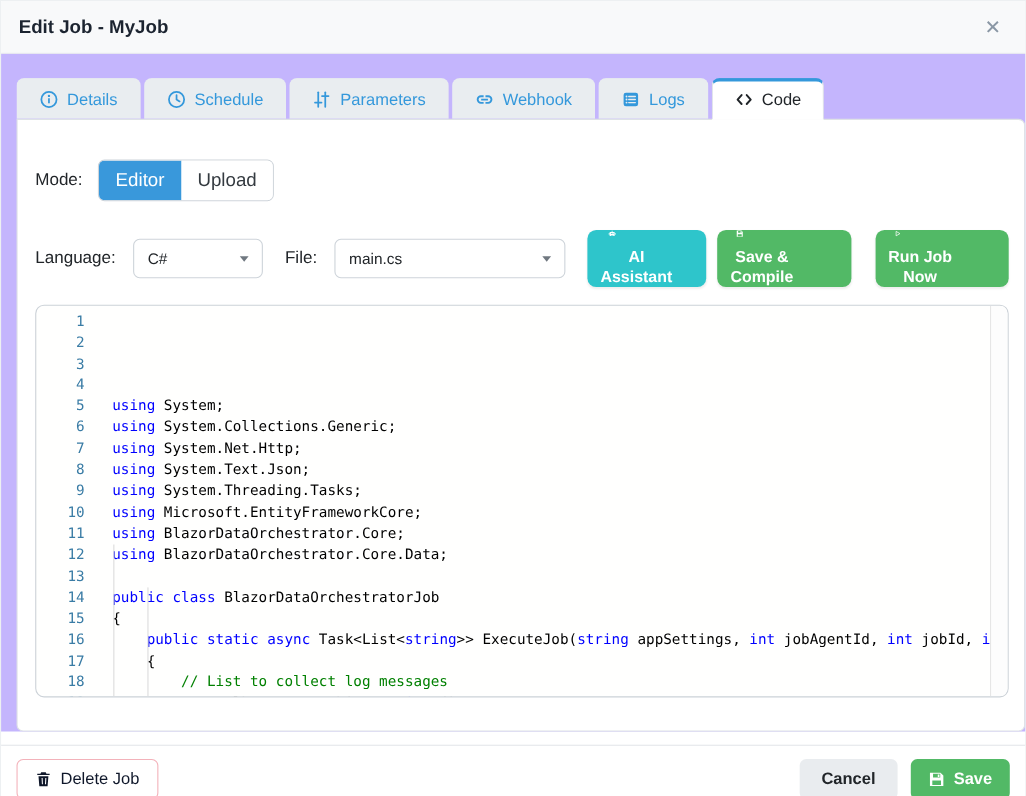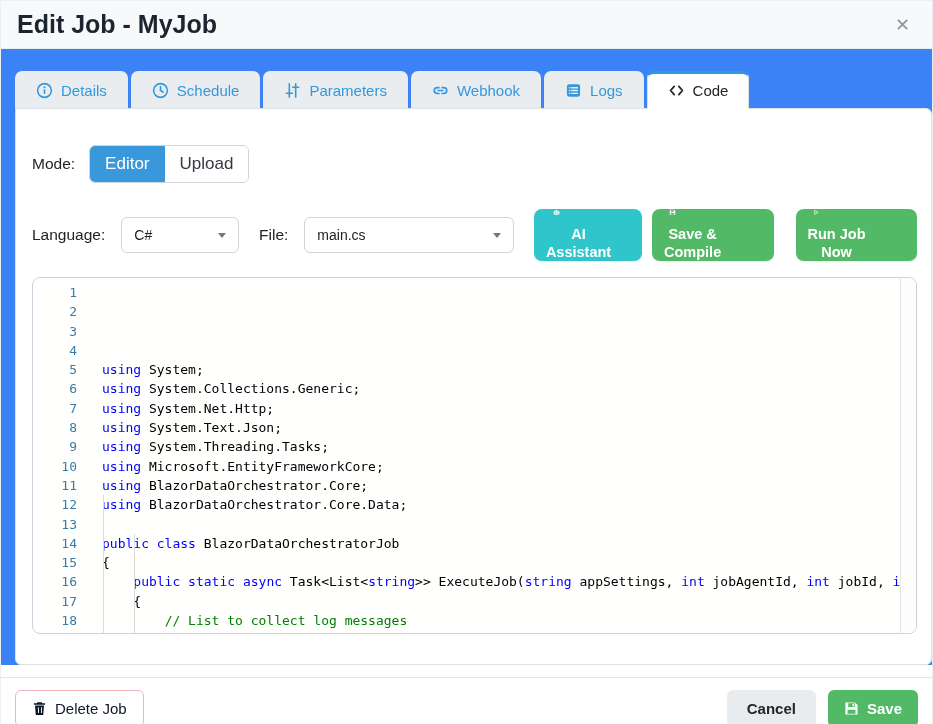--- a/index.html
+++ b/index.html
@@ -17,27 +17,27 @@
     border: 1px solid #edf0f2;
   }
   
   .modal-header {
     height: 48px; flex: 0 0 48px;
     background: #f8f9fa;
     border-bottom: 1px solid #e9ecef;
     display: flex; align-items: center; justify-content: space-between;
     padding: 0 16px;
   }
-  .modal-title { font-size: 25px; font-weight: 700; color: #1c2430; }
+  .modal-title { font-size: 17px; font-weight: 700; color: #1c2430; }
   .close-btn {
     font-size: 18px; color: #8a97a5; cursor: pointer; background: none; border: none;
     line-height: 1; padding: 4px 6px; font-family: "Liberation Sans", sans-serif;
   }
   
-  .modal-body { flex: 1 1 auto; padding: 22px 0 0 14px; background: #3b82f6; }
+  .modal-body { flex: 1 1 auto; padding: 22px 0 0 14px; background: #c4b5fd; }
   .tabbar { display: flex; gap: 3px; position: relative; z-index: 2; }
   .tab {
     display: flex; align-items: center; gap: 8px;
     background: #e9edf0; color: #3498db;
     font-size: 15px;
     padding: 10px 20px 9px 20px;
     border-radius: 7px 7px 0 0;
     border: 1px solid transparent; border-bottom: none;
     cursor: pointer; white-space: nowrap;
   }

